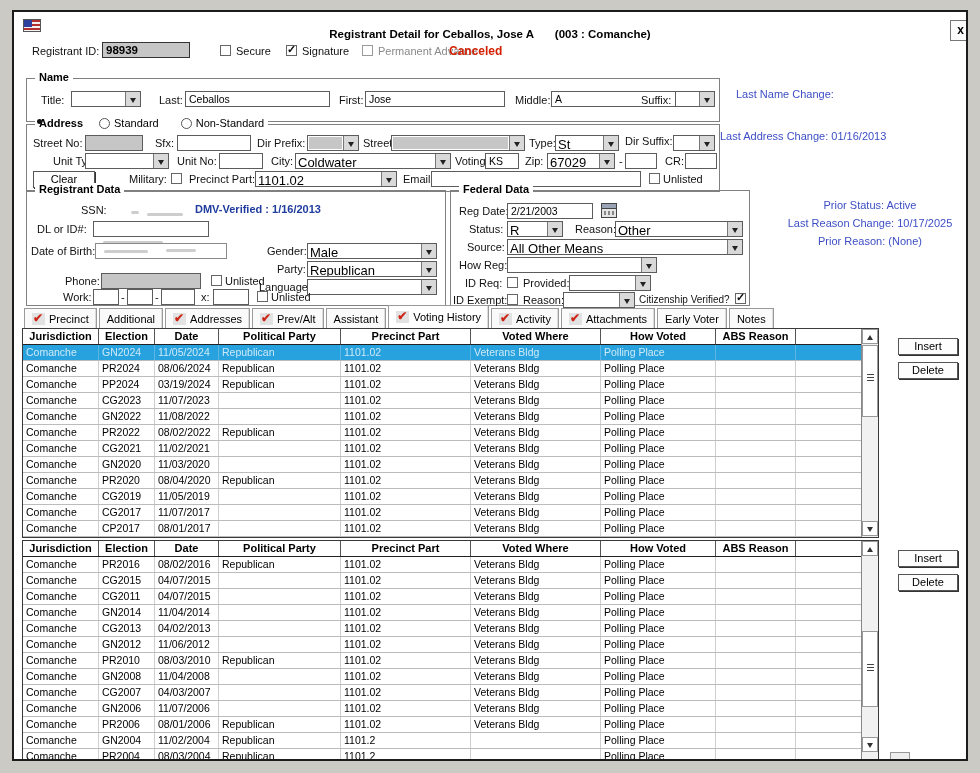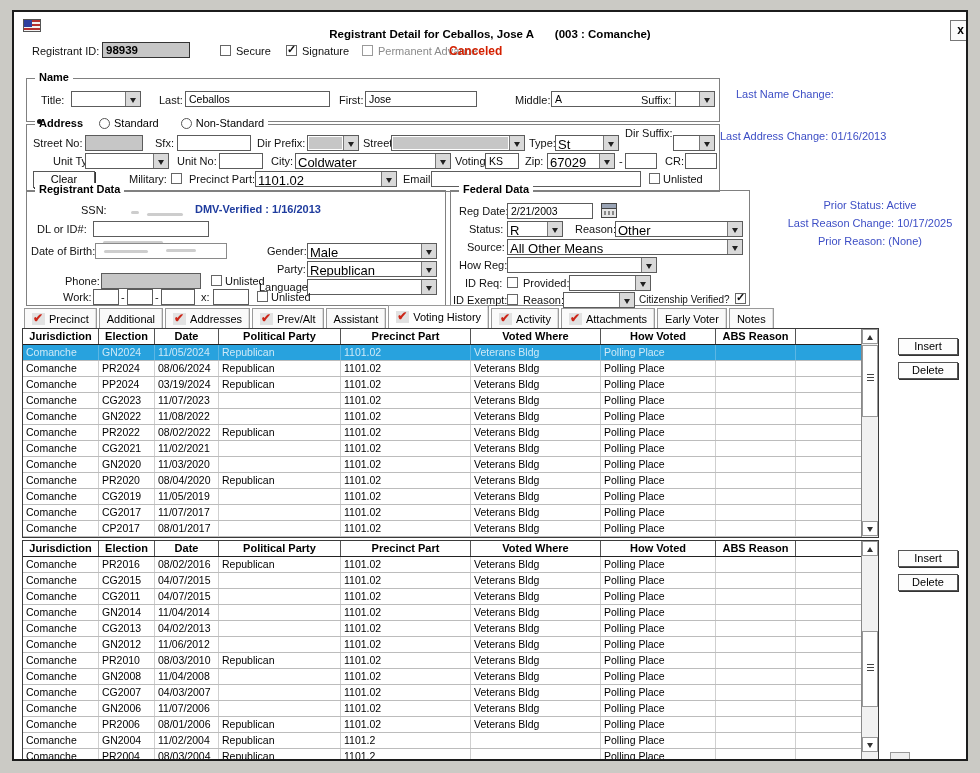--- a/index.html
+++ b/index.html
@@ -84,21 +84,21 @@
   <div class="grp" style="left:12px;top:66px;width:694px;height:44px;">
     <span class="legend">Name</span>
     <span class="p" style="left:14px;top:15px;">Title:</span>
     <div class="dd" style="left:44px;top:12px;width:70px;">
         <span class="v"></span>
         <span class="btn"></span>
       </div>
     <span class="p" style="left:132px;top:15px;">Last:</span>
     <div class="inp" style="left:158px;top:12px;width:145px;">Ceballos</div>
     <span class="p" style="left:312px;top:15px;">First:</span>
-    <div class="inp" style="left:338px;top:12px;width:112px;">Jose</div>
+    <div class="inp" style="left:338px;top:12px;width:140px;">Jose</div>
     <span class="p" style="left:488px;top:15px;">Middle:</span>
     <div class="inp" style="left:524px;top:12px;width:132px;">A</div>
     <span class="p" style="left:614px;top:15px;">Suffix:</span>
     <div class="dd" style="left:648px;top:12px;width:40px;">
         <span class="v"></span>
         <span class="btn"></span>
       </div>
   </div>
   <span class="p blue" style="left:722px;top:76px;">Last Name Change:</span>
 
@@ -123,21 +123,21 @@
     <span class="p" style="left:336px;top:12px;">Street:</span>
     <div class="dd" style="left:364px;top:10px;width:134px;">
         <span class="v redact-fill"></span>
         <span class="btn"></span>
       </div>
     <span class="p" style="left:502px;top:12px;">Type:</span>
     <div class="dd" style="left:528px;top:10px;width:64px;">
         <span class="v">St</span>
         <span class="btn"></span>
       </div>
-    <span class="p" style="left:598px;top:2px;">Dir Suffix:</span>
+    <span class="p" style="left:598px;top:10px;">Dir Suffix:</span>
     <div class="dd" style="left:646px;top:10px;width:42px;">
         <span class="v"></span>
         <span class="btn"></span>
       </div>
 
     <span class="p" style="left:6px;top:30px;padding-left:20px;">Unit Type:</span>
     <div class="dd" style="left:58px;top:28px;width:84px;">
         <span class="v"></span>
         <span class="btn"></span>
       </div>

